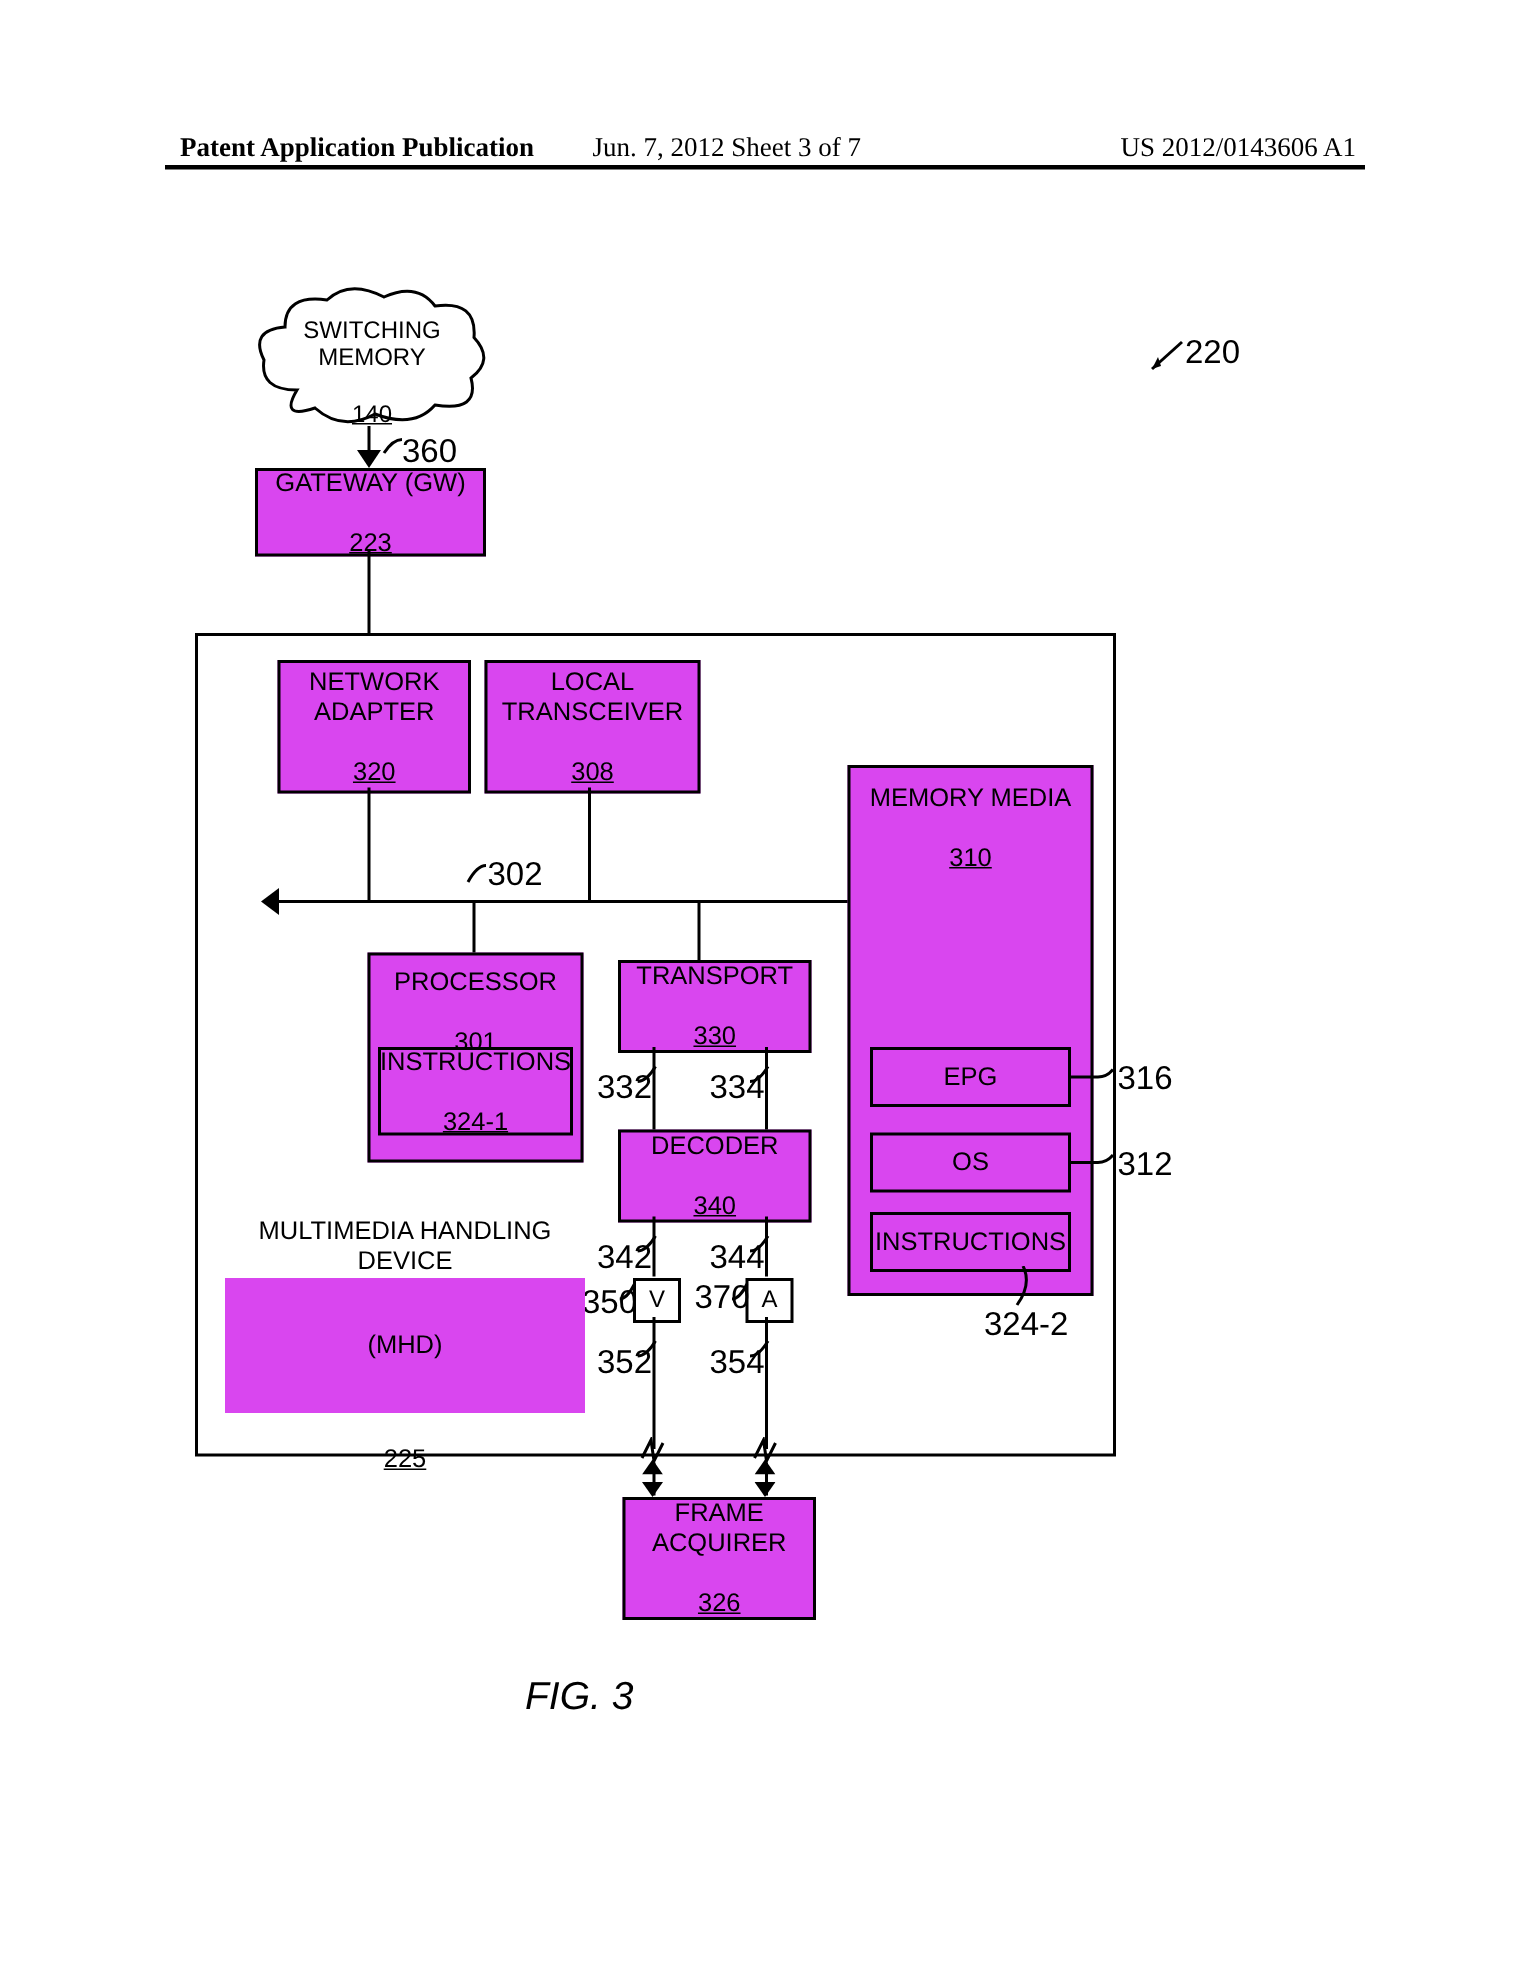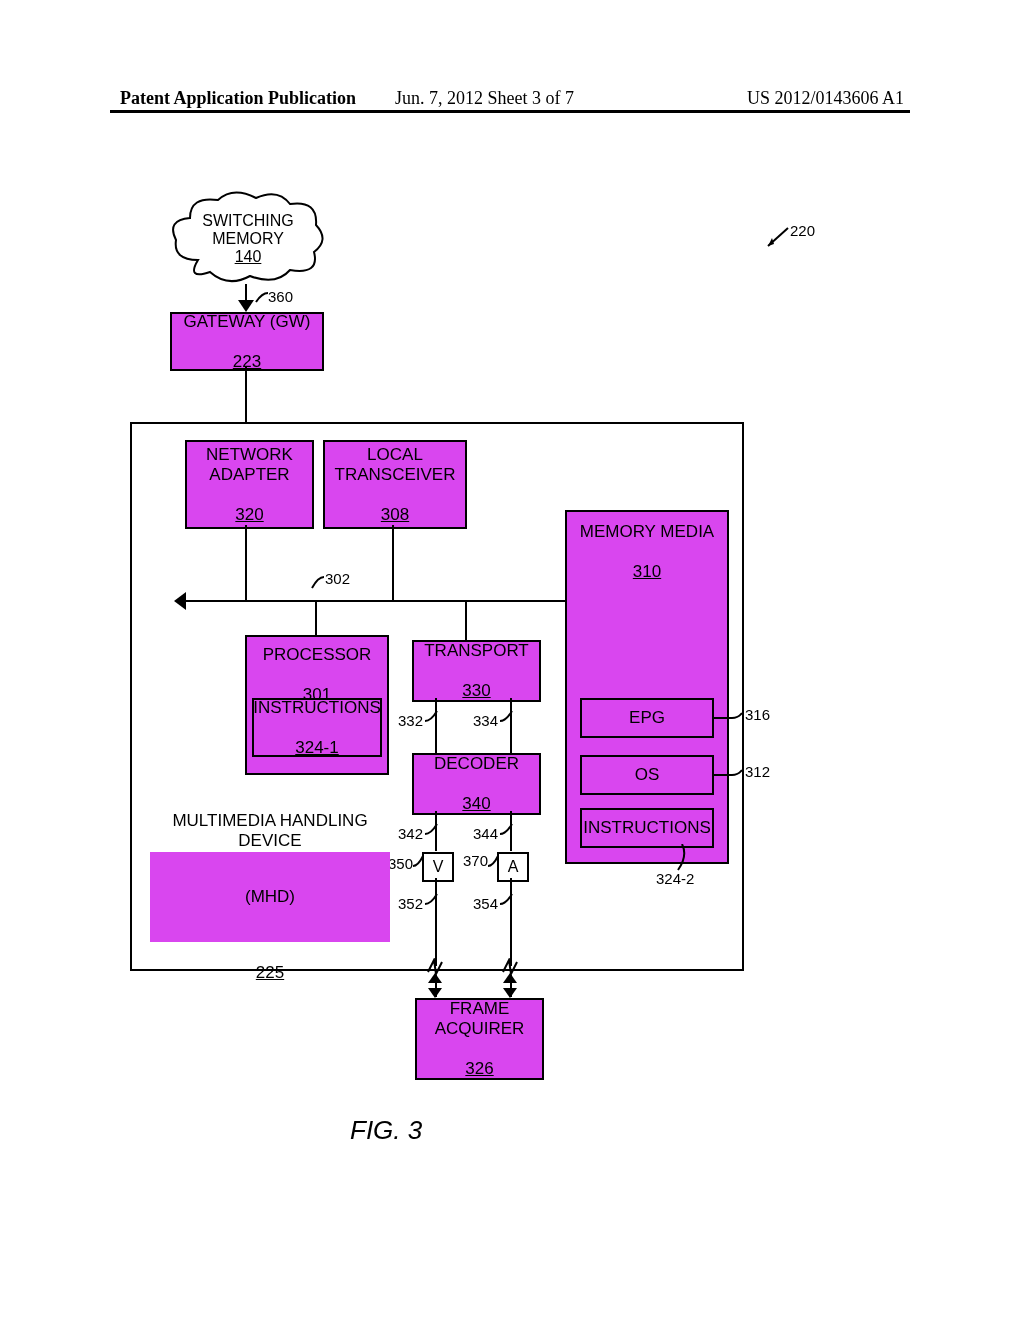--- a/index.html
+++ b/index.html
@@ -56,21 +56,21 @@
   text-align: center;
   font-size: 16px;
 }
 .cloud svg { position: absolute; top: 0; left: 0; }
 .cloud-text {
   position: relative;
   padding-top: 22px;
 }
 .label {
   position: absolute;
-  font-size: 15px;
+  font-size: 22px;
 }
 .conn {
   position: absolute;
   background: #000;
 }
 .small-box {
   position: absolute;
   border: 2px solid #000;
   width: 28px;
   height: 26px;
@@ -105,21 +105,21 @@
     <path d="M 8 24 L 14 22 L 12 16 Z" fill="#000"></path>
   </svg>
 
   <div class="cloud" style="top:190px;left:168px;width:160px;height:95px;">
     <svg width="160" height="95" viewBox="0 0 160 95">
       <path d="M30 70 Q5 70 8 50 Q-2 30 22 28 Q22 6 50 10 Q65 -4 88 8 Q110 -2 122 14 Q150 10 148 35 Q162 50 146 62 Q152 85 122 80 Q108 96 82 86 Q60 98 42 82 Q18 90 30 70 Z" fill="#fff" stroke="#000" stroke-width="2"></path>
     </svg>
     <div class="cloud-text">
       <div style="white-space:pre-line;">SWITCHING
 MEMORY</div>
-      <div class="ref" style="text-decoration:underline;">140</div>
+      <div class="ref" style="text-decoration:underline;margin-top:20px;">140</div>
     </div>
   </div>
 
   <div class="conn" style="top:284px;left:245px;width:2px;height:20px;"></div>
   <svg style="position:absolute;top:300px;left:238px;" width="16" height="12">
       <path d="M0 0 L16 0 L8 12 Z" fill="#000"></path>
     </svg>
   <div class="label" style="top:288px;left:268px;">360</div>
   <svg style="position:absolute;top:290px;left:252px;" width="18" height="14">
     <path d="M 16 3 Q 10 3 4 12" stroke="#000" stroke-width="2" fill="none"></path>

